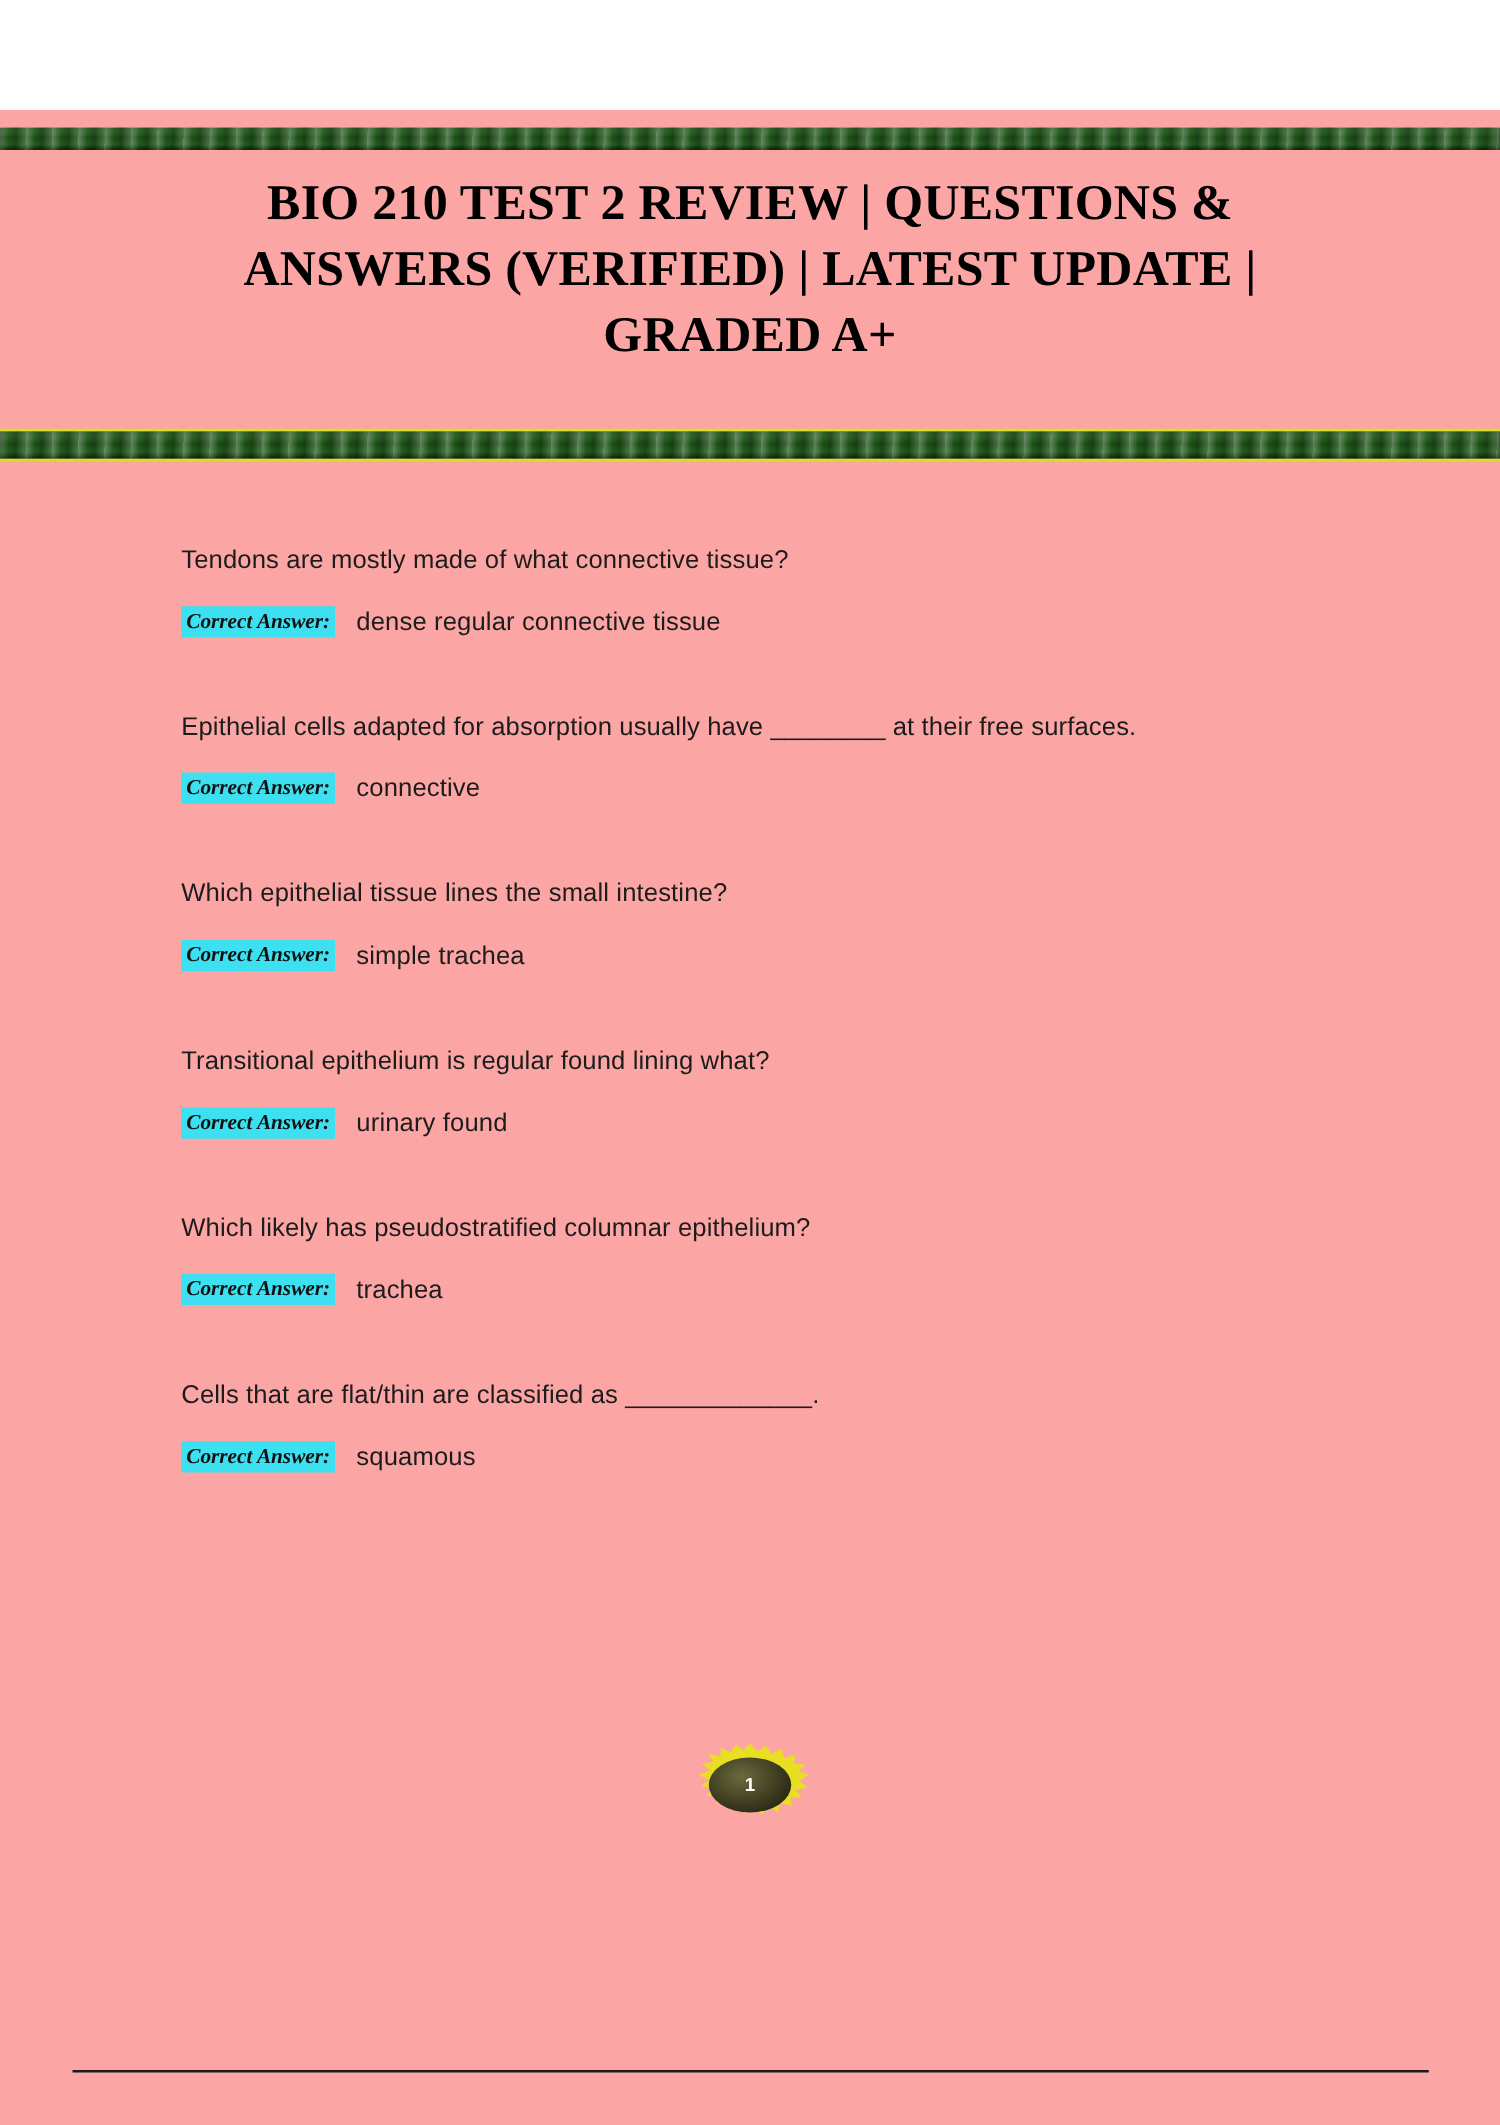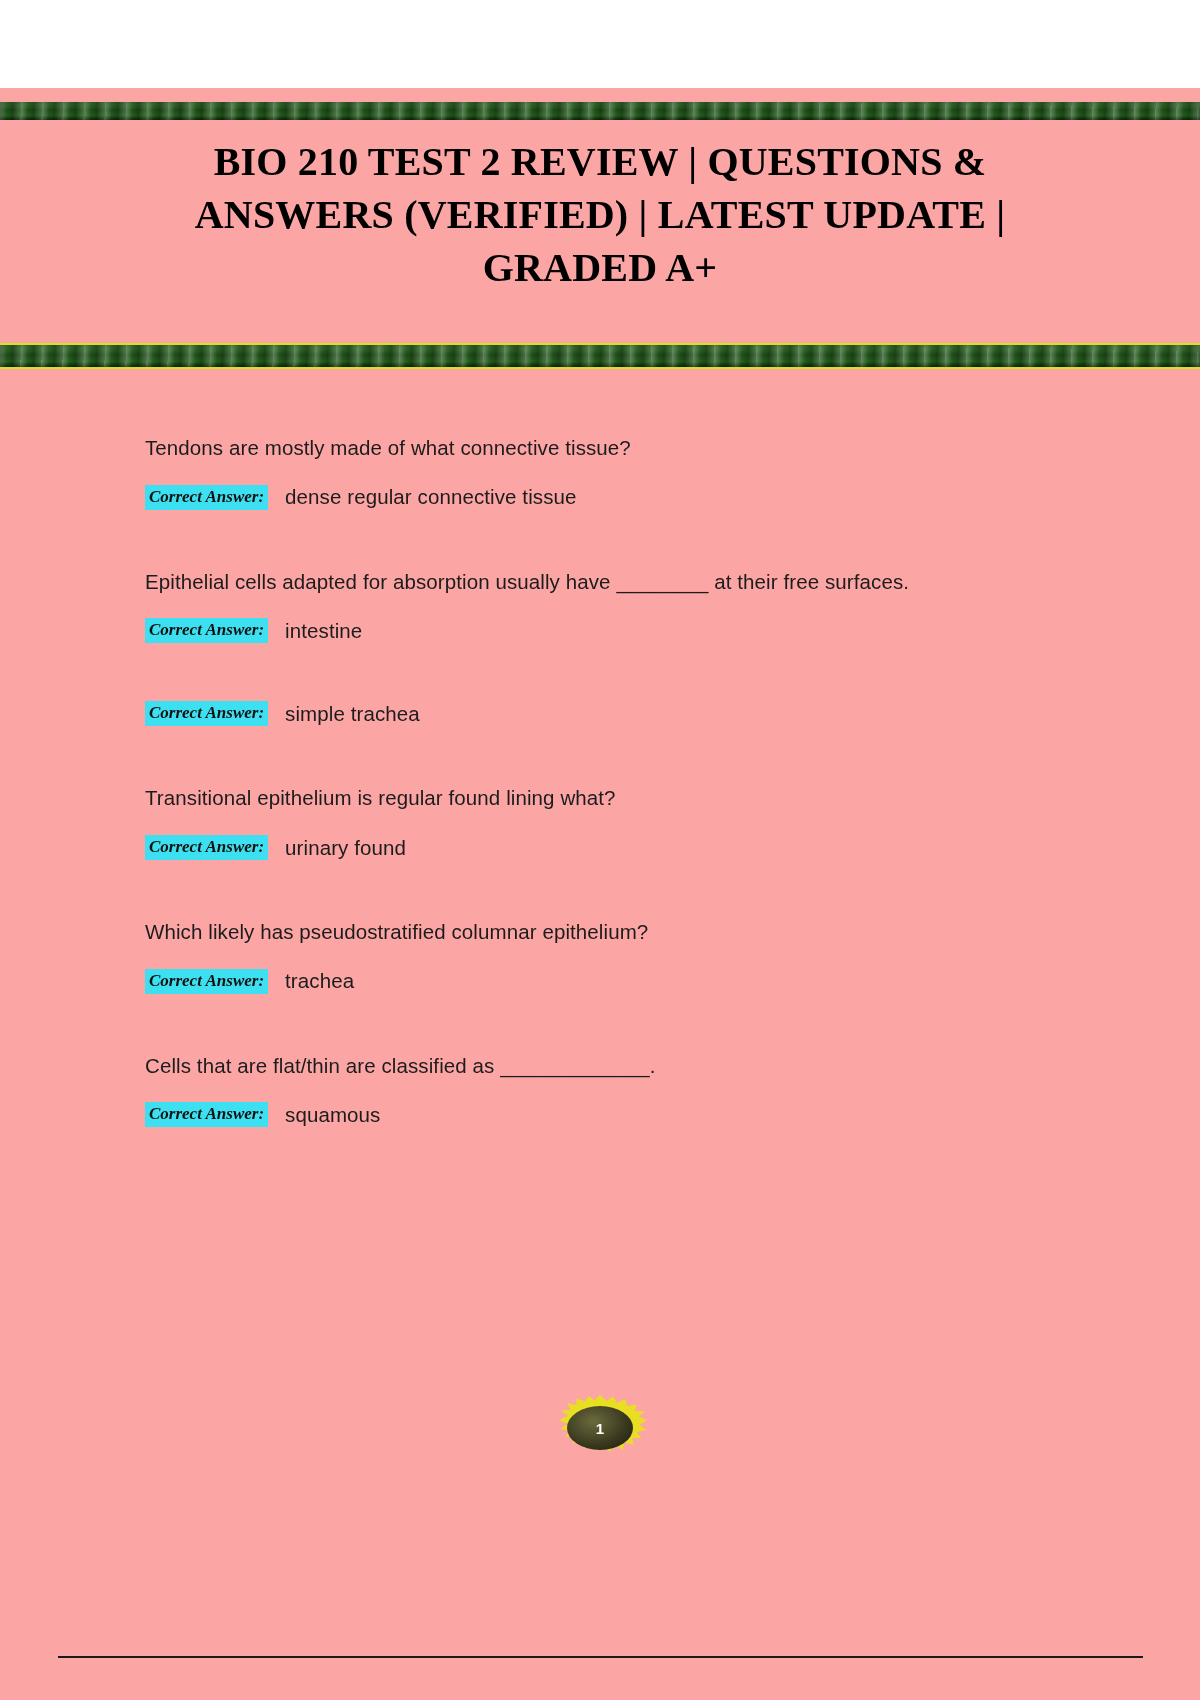--- a/index.html
+++ b/index.html
@@ -88,21 +88,21 @@
   .question {
     font-size: 20.5px;
     color: #1c1c1c;
     line-height: 1.4;
     margin: 0 0 22px 0;
     letter-spacing: 0.1px;
   }
 
   .answer-row {
     display: flex;
-    align-items: center;
+    align-items: flex-end;
   }
 
   .answer-tag {
     background: #3ce0f0;
     color: #111111;
     font-family: "Liberation Serif", serif;
     font-weight: bold;
     font-style: italic;
     font-size: 17px;
     padding: 2px 4px 3px 4px;
@@ -190,25 +190,26 @@
         <div class="answer-row">
           <span class="answer-tag">Correct Answer:</span>
           <span class="answer-text">dense regular connective tissue</span>
         </div>
       </div>
 
       <div class="qa-block">
         <div class="question">Epithelial cells adapted for absorption usually have ________ at their free surfaces.</div>
         <div class="answer-row">
           <span class="answer-tag">Correct Answer:</span>
-          <span class="answer-text">intestine</span>
-        </div>
-      </div>
-
-      <div class="qa-block">
+          <span class="answer-text">connective</span>
+        </div>
+      </div>
+
+      <div class="qa-block">
+        <div class="question">Which epithelial tissue lines the small intestine?</div>
         <div class="answer-row">
           <span class="answer-tag">Correct Answer:</span>
           <span class="answer-text">simple trachea</span>
         </div>
       </div>
 
       <div class="qa-block">
         <div class="question">Transitional epithelium is regular found lining what?</div>
         <div class="answer-row">
           <span class="answer-tag">Correct Answer:</span>

